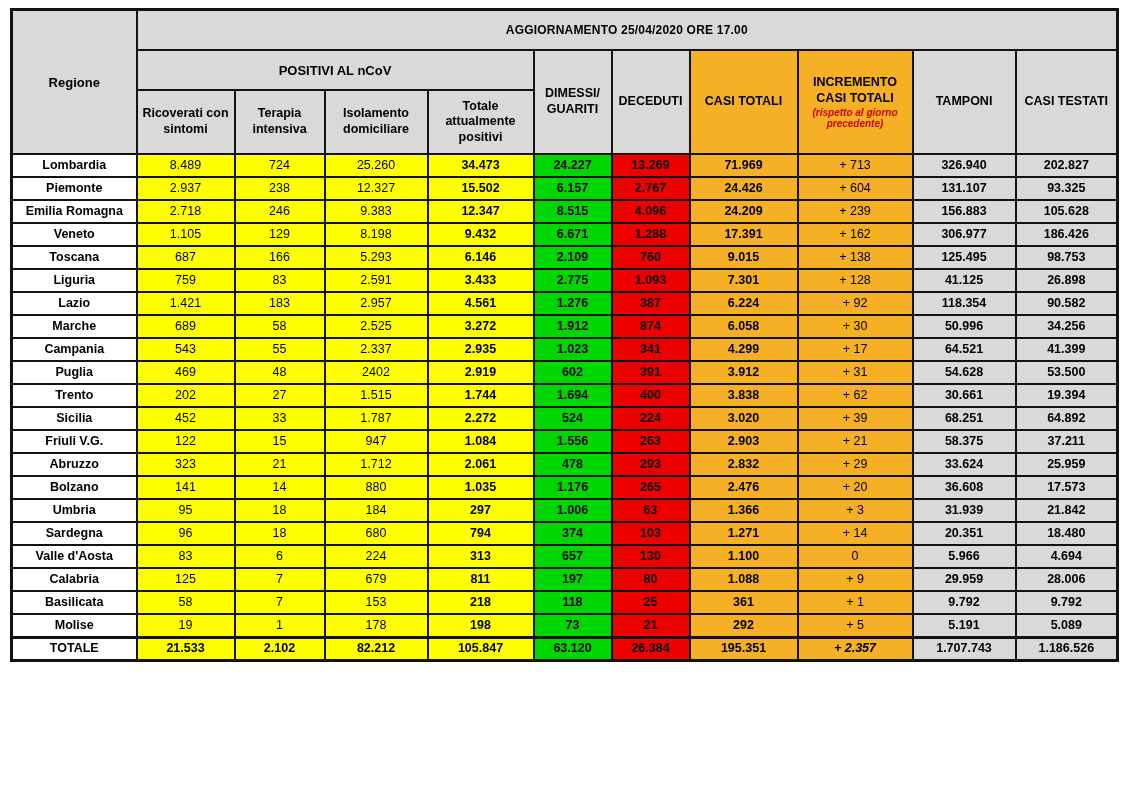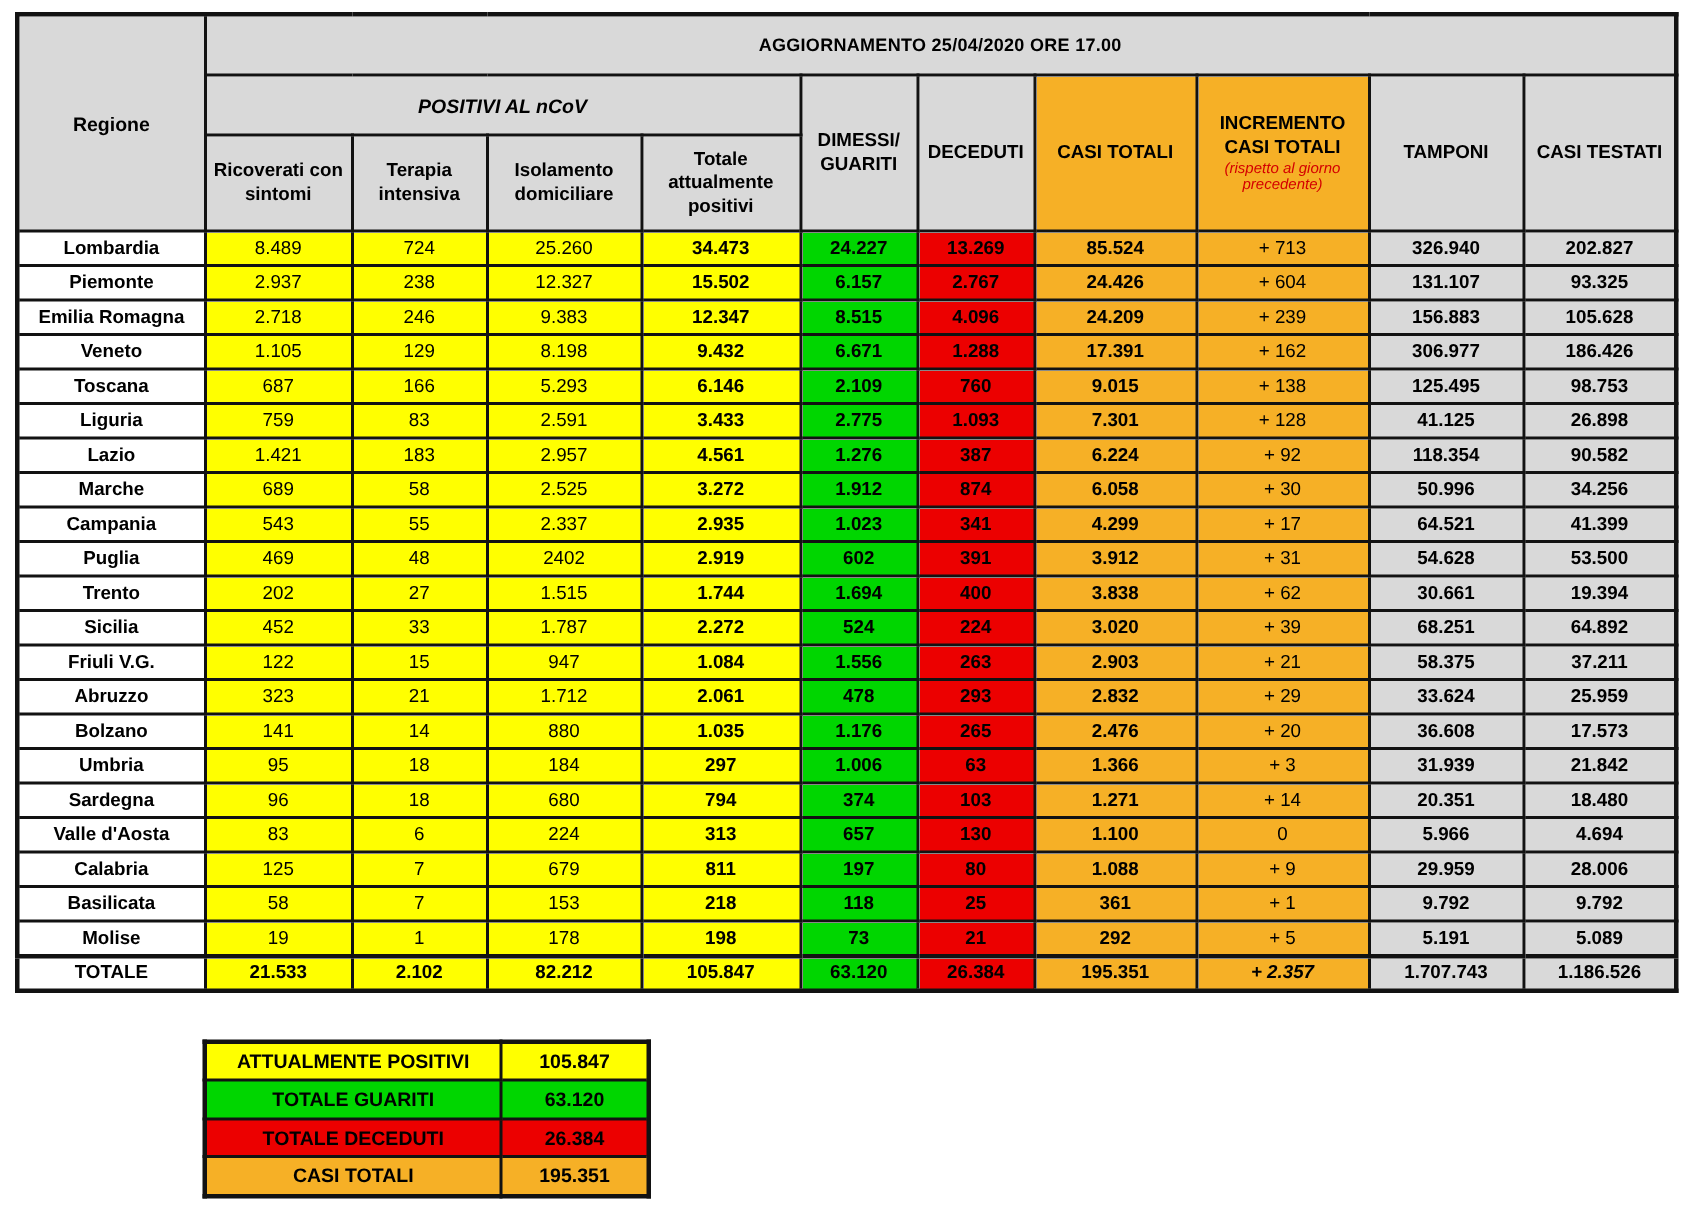--- a/index.html
+++ b/index.html
@@ -6,25 +6,25 @@
     --gray:#d9d9d9; --yellow:#ffff00; --green:#00d600; --red:#ec0000;
     --orange:#f6b026; --border:#121212; --note-red:#d40000;
   }
   html,body{margin:0;padding:0;background:#ffffff;}
   body{width:1126px;height:808px;font-family:"Liberation Sans",sans-serif;color:#000;}
   .wrap{padding:8px 10px 0 10px;}
   table{border-collapse:collapse;table-layout:fixed;}
   .main{width:1106px;border:3px solid var(--border);}
   .main th,.main td{border:2px solid var(--border);text-align:center;vertical-align:middle;padding:0 2px;overflow:hidden;}
   .t-title{height:38px;background:var(--gray);font-size:12px;font-weight:bold;letter-spacing:.2px;}
-  .t-group{height:38px;background:var(--gray);font-size:13px;font-weight:bold;font-style:italic;}
+  .t-group{height:38px;background:var(--gray);font-size:13px;font-weight:bold;}
   .t-sub{height:62px;background:var(--gray);font-size:12.5px;font-weight:bold;line-height:1.25;}
   .hdr-regione{background:var(--gray);font-size:13px;font-weight:bold;}
   .hdr-orange{background:var(--orange) !important;}
-  .inc-note{display:block;font-size:10px;font-style:italic;font-weight:normal;color:var(--note-red);line-height:1.1;margin-top:1px;}
+  .inc-note{display:block;font-size:10px;font-style:italic;font-weight:bold;color:var(--note-red);line-height:1.1;margin-top:1px;}
   .main tbody tr{height:23px;}
   .main tbody td{font-size:12.5px;line-height:1;}
   .region{background:#ffffff;font-weight:bold;font-size:13px;}
   .yellow{background:var(--yellow);}
   .green{background:var(--green);font-weight:bold;}
   .red{background:var(--red);font-weight:bold;}
   .orange{background:var(--orange);font-weight:bold;}
   .inc{background:var(--orange);font-weight:normal;}
   .gray{background:var(--gray);font-weight:bold;}
   .bold{font-weight:bold;}
@@ -80,21 +80,21 @@
     </thead>
     <tbody id="tbody-rows">
         <tr>
           <td class="region">Lombardia</td>
           <td class="yellow">8.489</td>
           <td class="yellow">724</td>
           <td class="yellow">25.260</td>
           <td class="yellow bold">34.473</td>
           <td class="green">24.227</td>
           <td class="red">13.269</td>
-          <td class="orange">85.524</td>
+          <td class="orange">71.969</td>
           <td class="inc">+ 713</td>
           <td class="gray">326.940</td>
           <td class="gray">202.827</td>
         </tr>
         <tr>
           <td class="region">Piemonte</td>
           <td class="yellow">2.937</td>
           <td class="yellow">238</td>
           <td class="yellow">12.327</td>
           <td class="yellow bold">15.502</td>
@@ -361,34 +361,14 @@
           <td class="green">63.120</td>
           <td class="red">26.384</td>
           <td class="orange">195.351</td>
           <td class="inc">+ 2.357</td>
           <td class="gray">1.707.743</td>
           <td class="gray">1.186.526</td>
         </tr>
       </tbody>
   </table>
 
-  <table class="summary">
-    <tbody id="summary-rows">
-        <tr>
-          <td class="s-label yellow">ATTUALMENTE POSITIVI</td>
-          <td class="s-value yellow">105.847</td>
-        </tr>
-        <tr>
-          <td class="s-label green">TOTALE GUARITI</td>
-          <td class="s-value green">63.120</td>
-        </tr>
-        <tr>
-          <td class="s-label red">TOTALE DECEDUTI</td>
-          <td class="s-value red">26.384</td>
-        </tr>
-        <tr>
-          <td class="s-label orange">CASI TOTALI</td>
-          <td class="s-value orange">195.351</td>
-        </tr>
-      </tbody>
-  </table>
 
 </div>
 
 </body></html>

